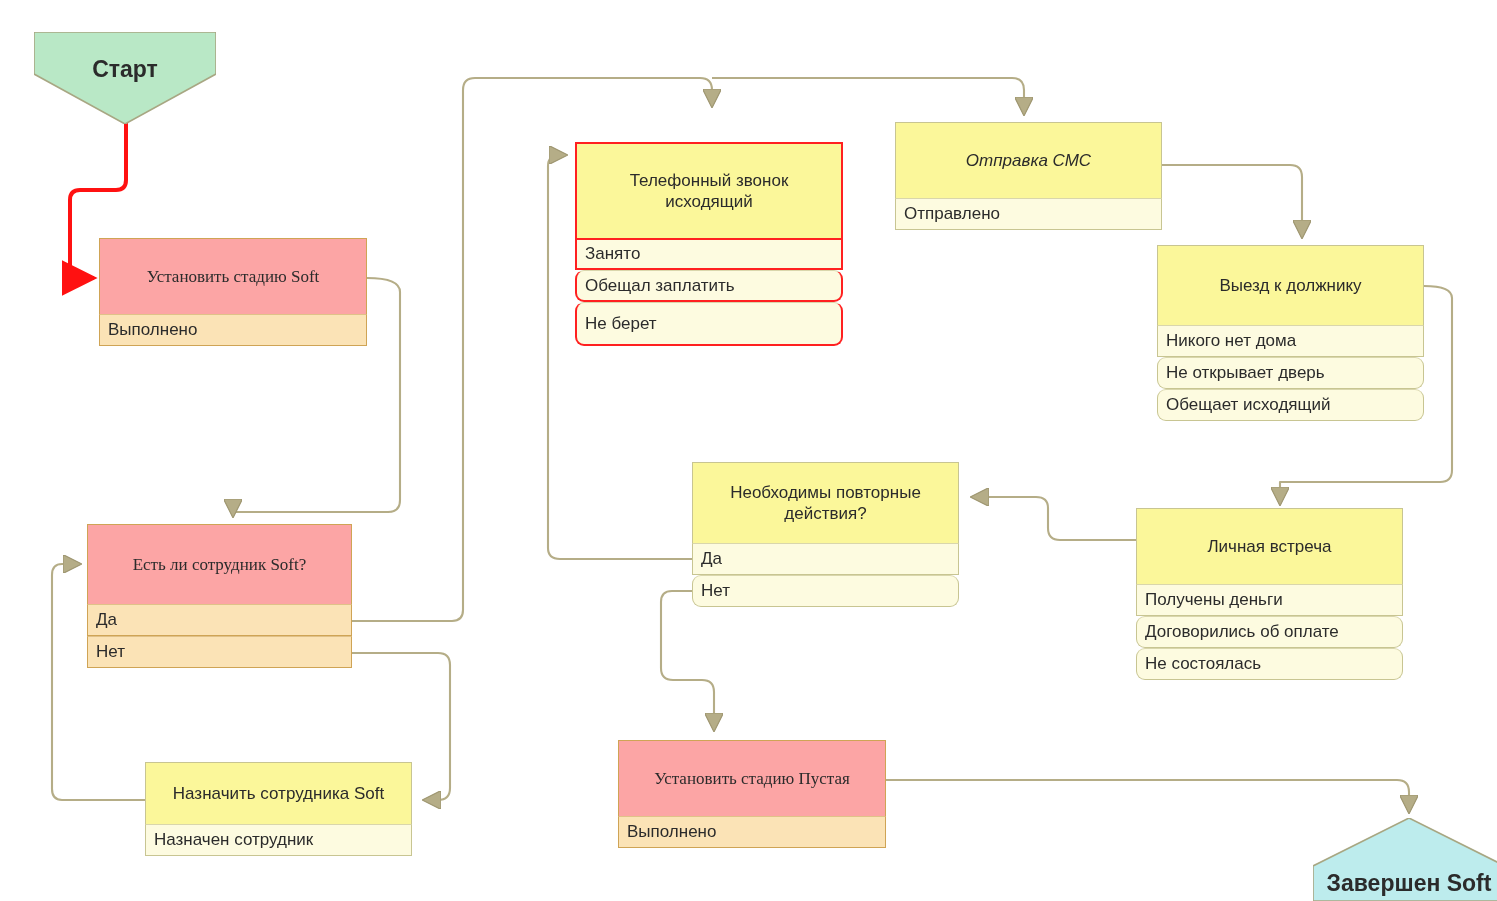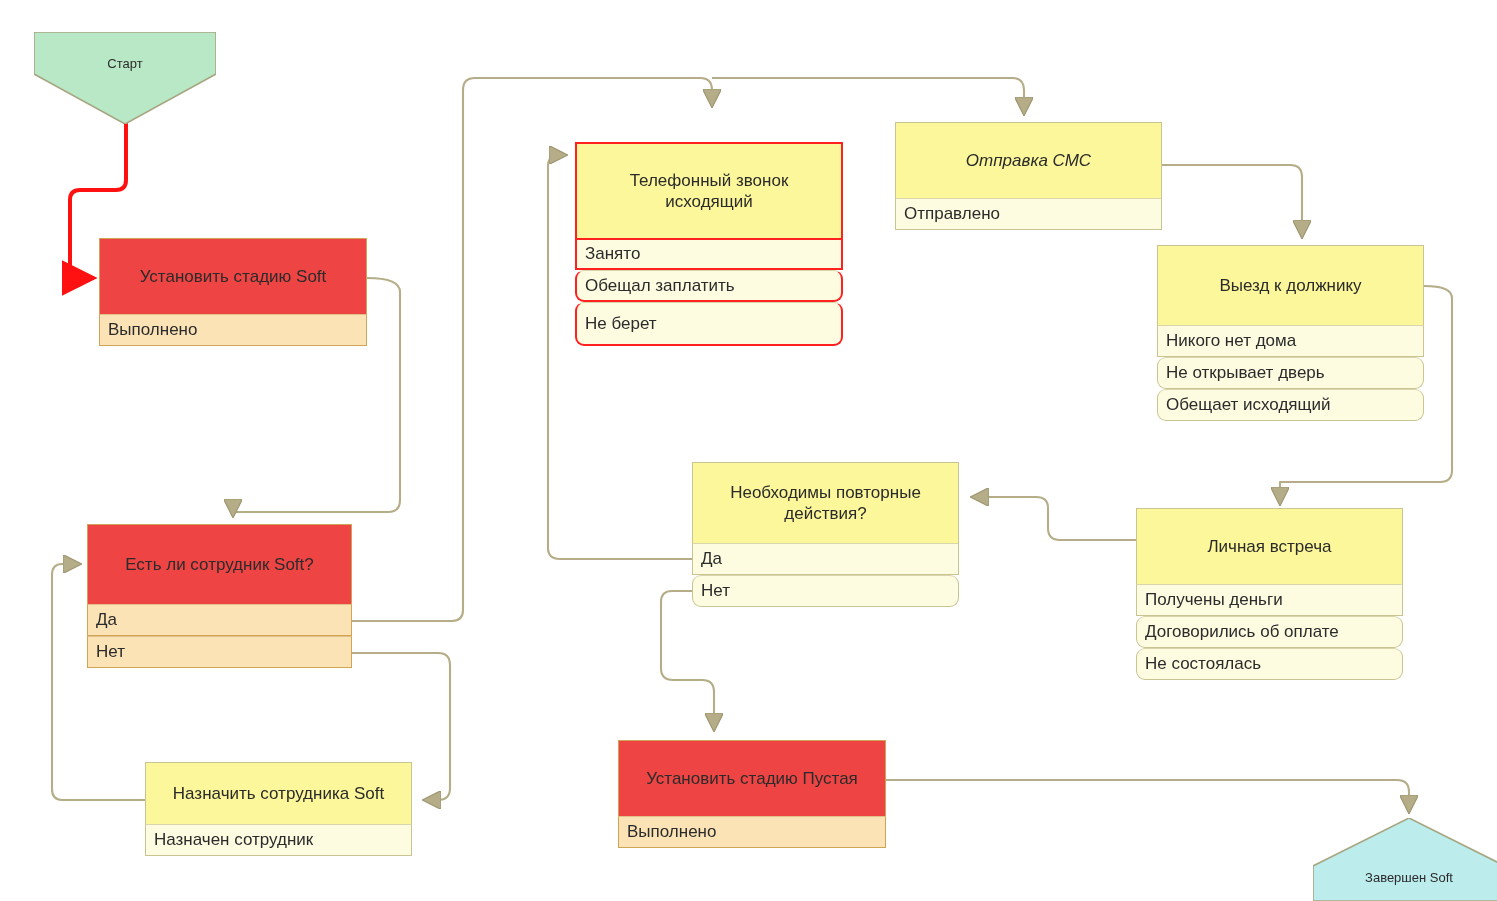--- a/index.html
+++ b/index.html
@@ -18,33 +18,33 @@
     font-size:17px;color:#2b2b2b;padding:4px 8px;
     display:flex;align-items:center;
   }
 
   
   .act .hdr{background:#fbf79a;border:1px solid #c8c592;border-bottom:none;}
   .act .row{background:#fdfbe0;border:1px solid #c8c592;border-top:1px solid #d9d6ac;}
   .act .row + .row{border-top:1px solid #d9d6ac;border-radius:9px;}
 
   
-  .cond .hdr{background:#ef4444;border:1px solid #cfa455;border-bottom:none;}
+  .cond .hdr{background:#fca5a5;border:1px solid #cfa455;border-bottom:none;font-family:Liberation Serif, serif;}
   .cond .row{background:#fbe3b6;border:1px solid #cfa455;border-top:1px solid #e0c188;}
 
   
   .sel .hdr{border-color:#ff2020;border-width:2px;border-bottom:none;}
   .sel .row{border-color:#ff2020;border-width:2px;border-top-width:2px;}
 
   
   .term{position:absolute;}
   .term .shape{width:100%;height:100%;position:absolute;left:0;top:0;}
   .term .lbl{
     position:absolute;left:0;right:0;
-    text-align:center;font-size:13px;color:#2b2b2b;
+    text-align:center;font-size:23px;color:#2b2b2b;font-weight:bold;
   }
 </style>
 </head>
 <body>
 
 <div id="canvas">
 
   <svg class="links" viewBox="0 0 1497 901">
     <defs>
       <marker id="arw" viewBox="0 0 10 10" refX="9" refY="5" markerWidth="9" markerHeight="9" orient="auto-start-reverse">

